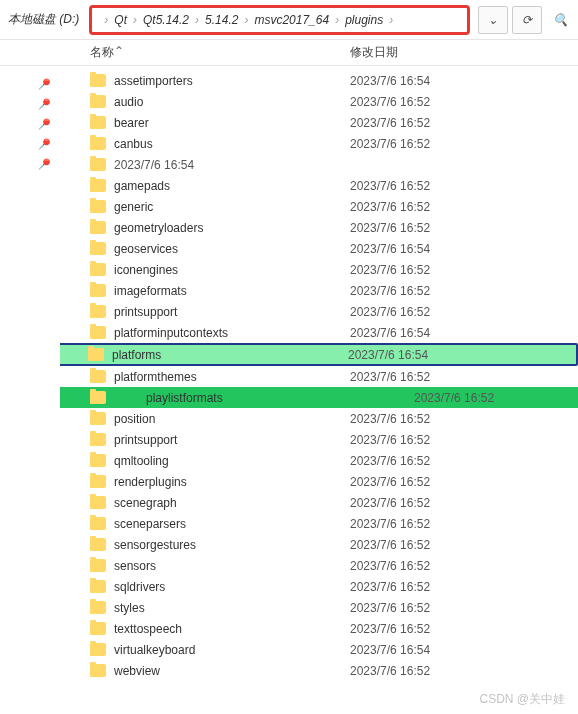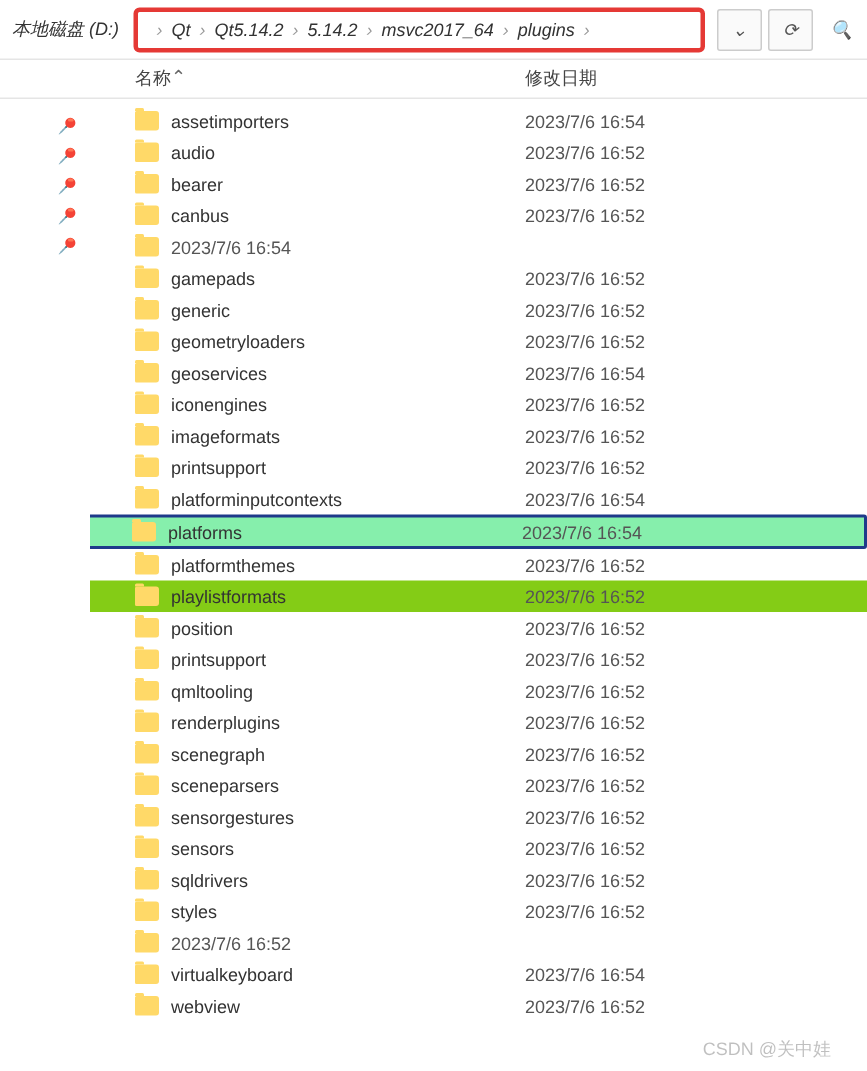--- a/index.html
+++ b/index.html
@@ -16,28 +16,28 @@
     .col-name { width: 260px; display: flex; }
     .col-date { flex: 1; }
     .sort-arrow { color: #666; }
     
     .content { display: flex; height: calc(100% - 66px); }
     .pin-col { width: 60px; padding-top: 12px; display: flex; flex-direction: column; align-items: flex-end; gap: 6px; padding-right: 8px; }
     .pin { color: #888; transform: rotate(45deg); font-size: 13px; line-height: 14px; }
     
     .file-list { flex: 1; padding-top: 4px; overflow: hidden; }
     .row { display: flex; align-items: center; height: 21px; padding-left: 30px; }
-    .row.hover { background: #84cc16; }
+    .row.hover { background: #22c55e; gap: 32px; }
     .row.selected { background: #86efac; border: 2px solid #1e3a8a; border-radius: 2px; margin-left: -2px; padding-left: 28px; height: 23px; }
     .folder-icon { width: 16px; height: 13px; background: #ffd968; border-radius: 1px 2px 2px 1px; position: relative; margin-right: 8px; flex-shrink: 0; }
     .folder-icon::before { content: ''; position: absolute; top: -2px; left: 0; width: 6px; height: 2px; background: #ffd968; border-radius: 1px 1px 0 0; }
     .fname { width: 236px; color: #333; white-space: nowrap; overflow: hidden; text-overflow: ellipsis; }
     .fdate { color: #555; }
     
-    .watermark { position: absolute; bottom: 6px; right: 24px; color: rgba(0,0,0,0.25); font-size: 12px; }
+    .watermark { position: absolute; bottom: 6px; right: 13px; color: rgba(0,0,0,0.25); font-size: 12px; }
   </style>
 </head>
 <body>
 
 <div class="toolbar">
   <span class="drive-segment">本地磁盘 (D:)</span>
   <div class="breadcrumb-box" id="crumbs">
       <span class="crumb-sep">›</span>
       <span class="crumb">Qt</span>
       <span class="crumb-sep">›</span>
@@ -204,20 +204,21 @@
         <div class="fname">sqldrivers</div>
         <div class="fdate">2023/7/6 16:52</div>
       </div>
       <div class="row">
         <div class="folder-icon"></div>
         <div class="fname">styles</div>
         <div class="fdate">2023/7/6 16:52</div>
       </div>
       <div class="row">
         <div class="folder-icon"></div>
+        <div class="fname">texttospeech</div>
         <div class="fdate">2023/7/6 16:52</div>
       </div>
       <div class="row">
         <div class="folder-icon"></div>
         <div class="fname">virtualkeyboard</div>
         <div class="fdate">2023/7/6 16:54</div>
       </div>
       <div class="row">
         <div class="folder-icon"></div>
         <div class="fname">webview</div>

